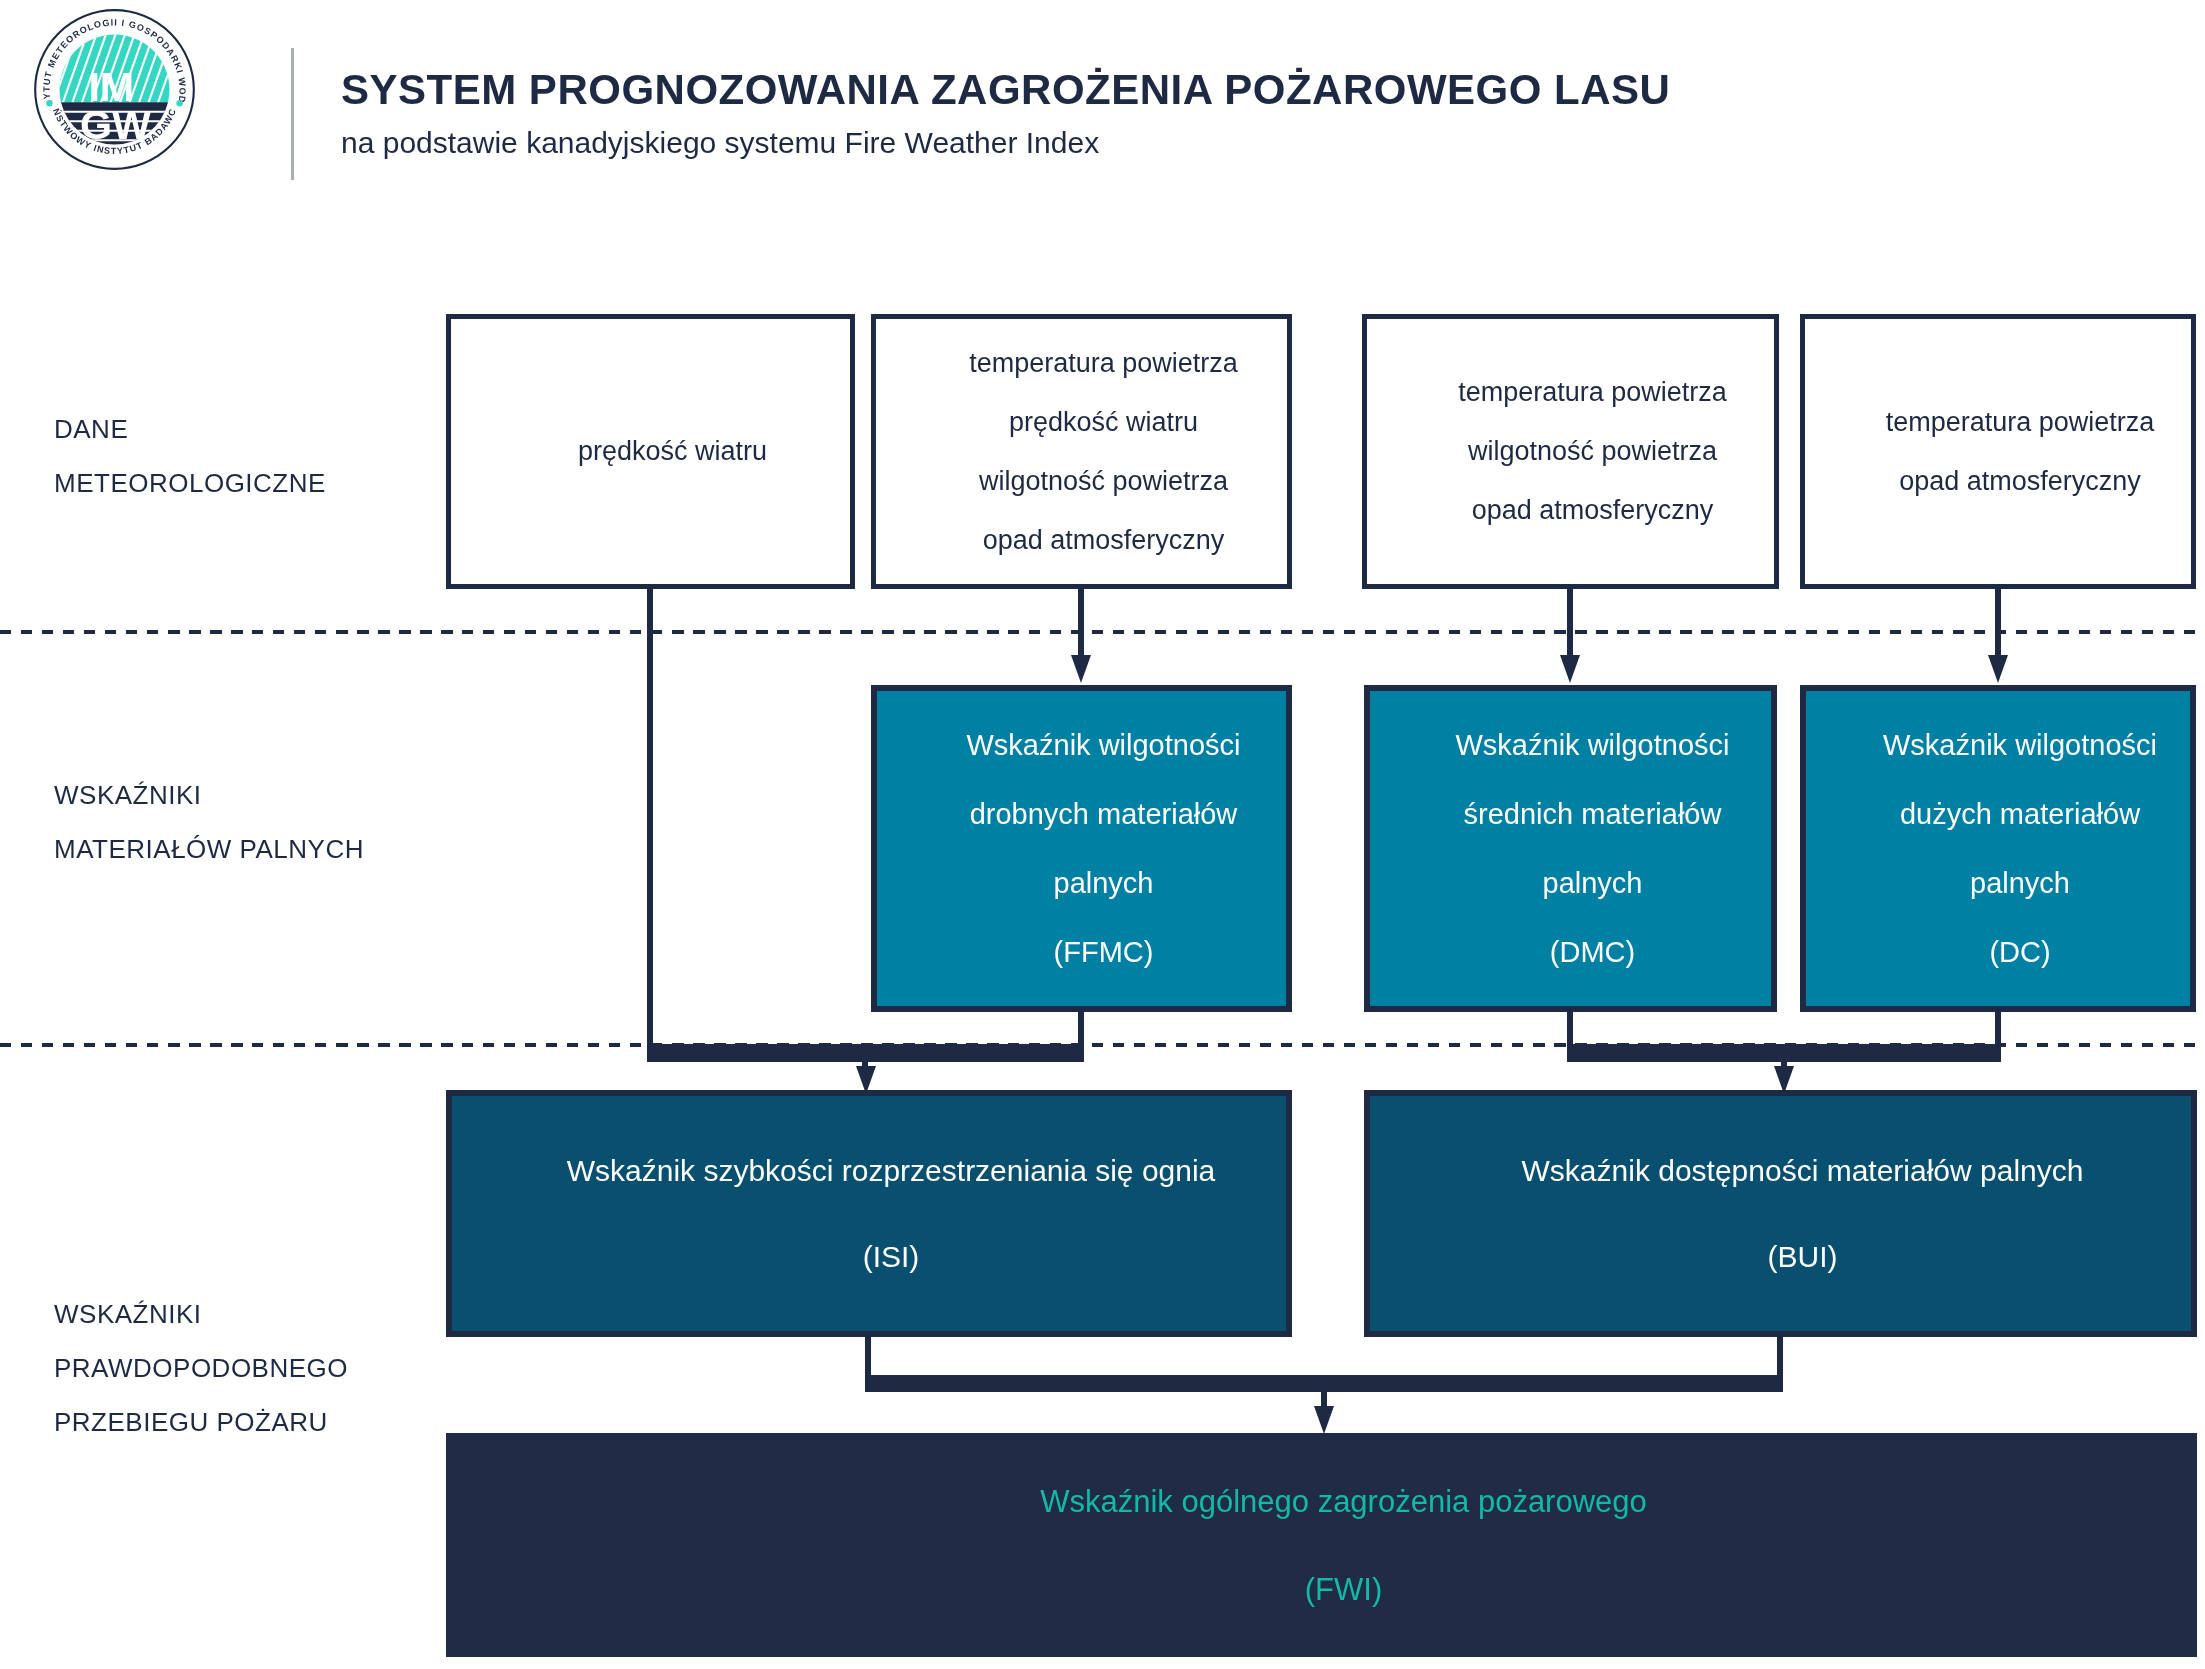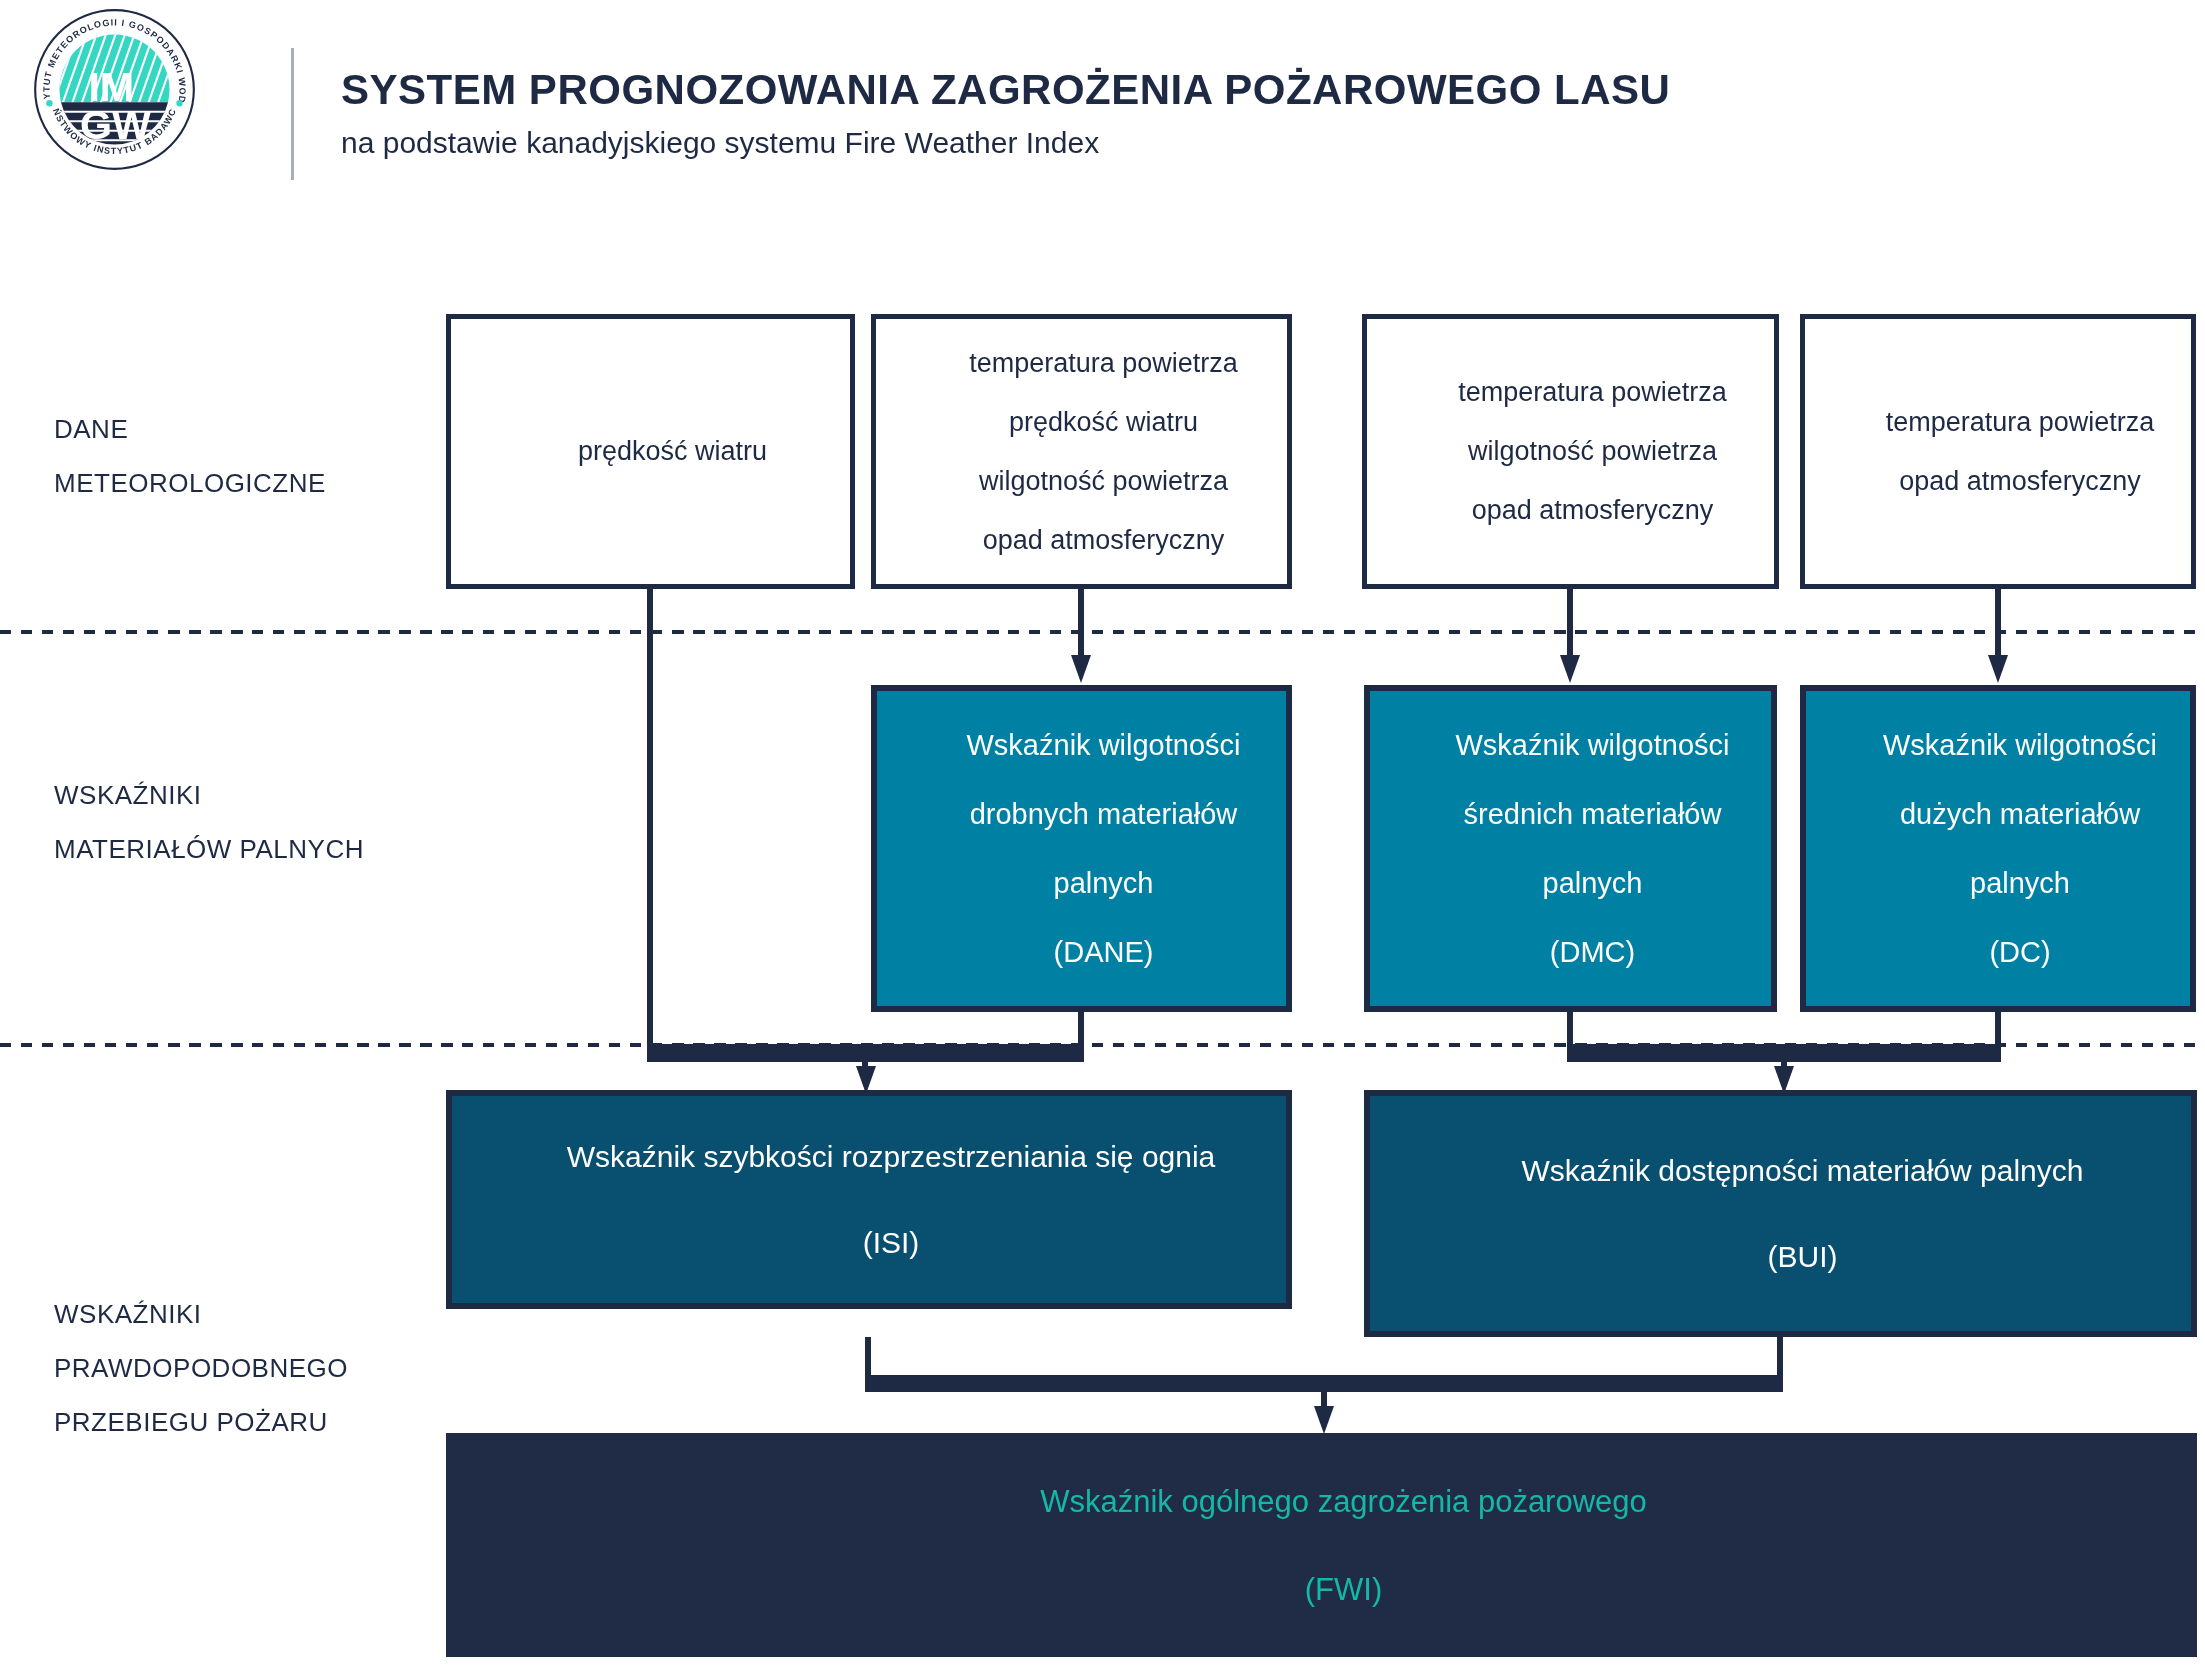--- a/index.html
+++ b/index.html
@@ -177,36 +177,36 @@
 </div>
 <div class="box box-white" style="left:1800px;top:314px;width:396px;height:275px;">
   <div class="line">temperatura powietrza</div>
   <div class="line">opad atmosferyczny</div>
 </div>
 
 <div class="box box-teal" style="left:871px;top:685px;width:421px;height:327px;">
   <div class="line">Wskaźnik wilgotności</div>
   <div class="line">drobnych materiałów</div>
   <div class="line">palnych</div>
-  <div class="line">(DANE)</div>
+  <div class="line">(FFMC)</div>
 </div>
 <div class="box box-teal" style="left:1364px;top:685px;width:413px;height:327px;">
   <div class="line">Wskaźnik wilgotności</div>
   <div class="line">średnich materiałów</div>
   <div class="line">palnych</div>
   <div class="line">(DMC)</div>
 </div>
 <div class="box box-teal" style="left:1800px;top:685px;width:396px;height:327px;">
   <div class="line">Wskaźnik wilgotności</div>
   <div class="line">dużych materiałów</div>
   <div class="line">palnych</div>
   <div class="line">(DC)</div>
 </div>
 
-<div class="box box-steel" style="left:446px;top:1090px;width:846px;height:219px;">
+<div class="box box-steel" style="left:446px;top:1090px;width:846px;height:247px;">
   <div class="line">Wskaźnik szybkości rozprzestrzeniania się ognia</div>
   <div class="line">(ISI)</div>
 </div>
 <div class="box box-steel" style="left:1364px;top:1090px;width:833px;height:247px;">
   <div class="line">Wskaźnik dostępności materiałów palnych</div>
   <div class="line">(BUI)</div>
 </div>
 
 <div class="box box-fwi" style="left:446px;top:1433px;width:1751px;height:224px;">
   <div class="line">Wskaźnik ogólnego zagrożenia pożarowego</div>

